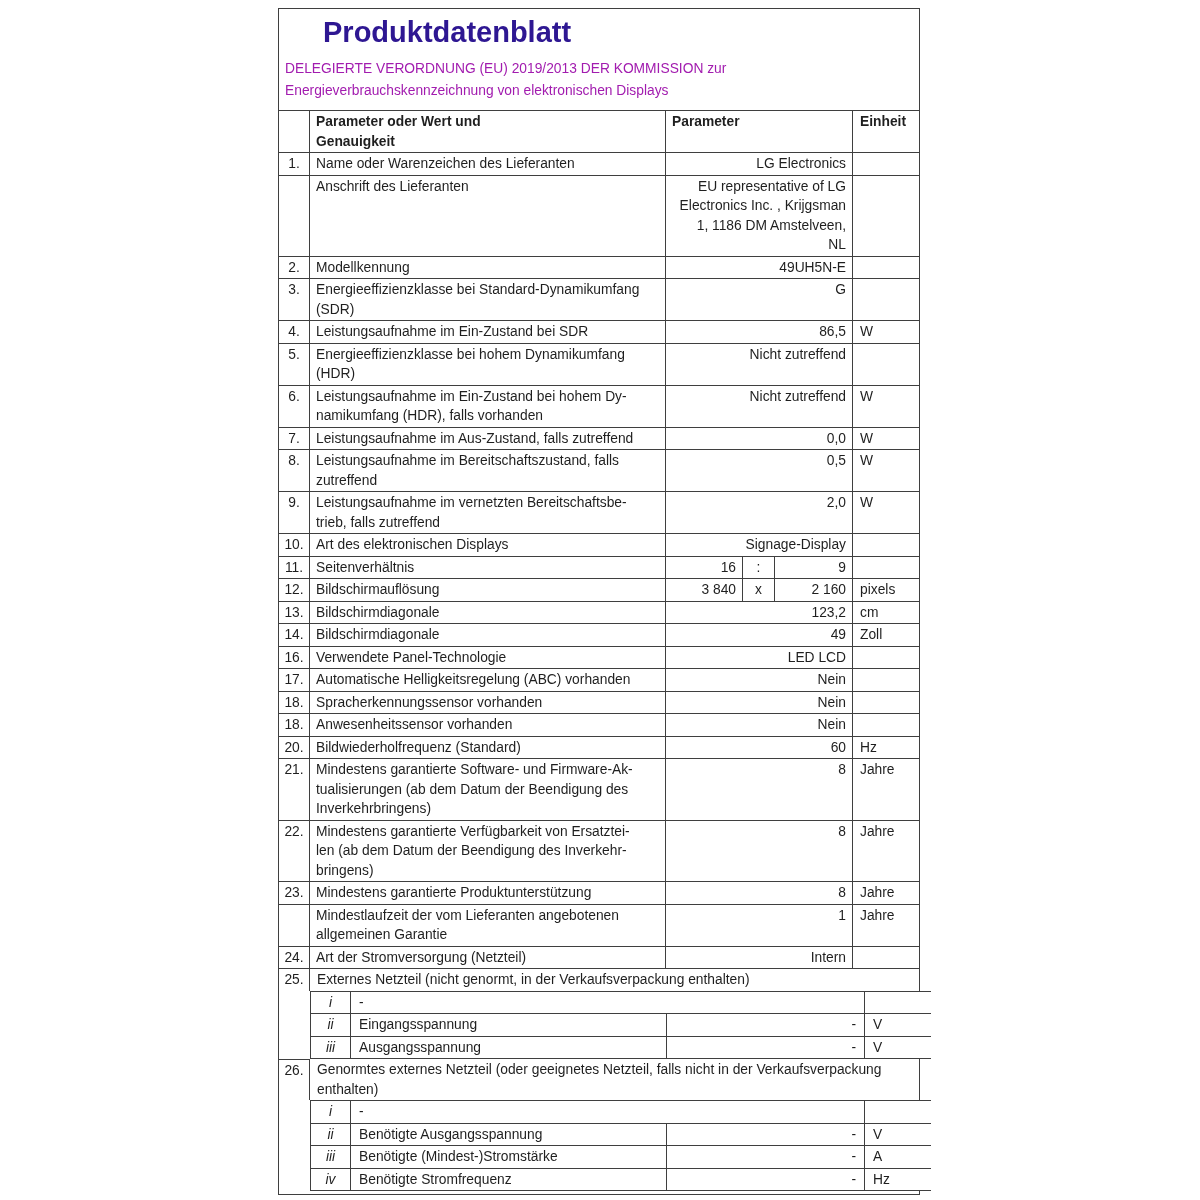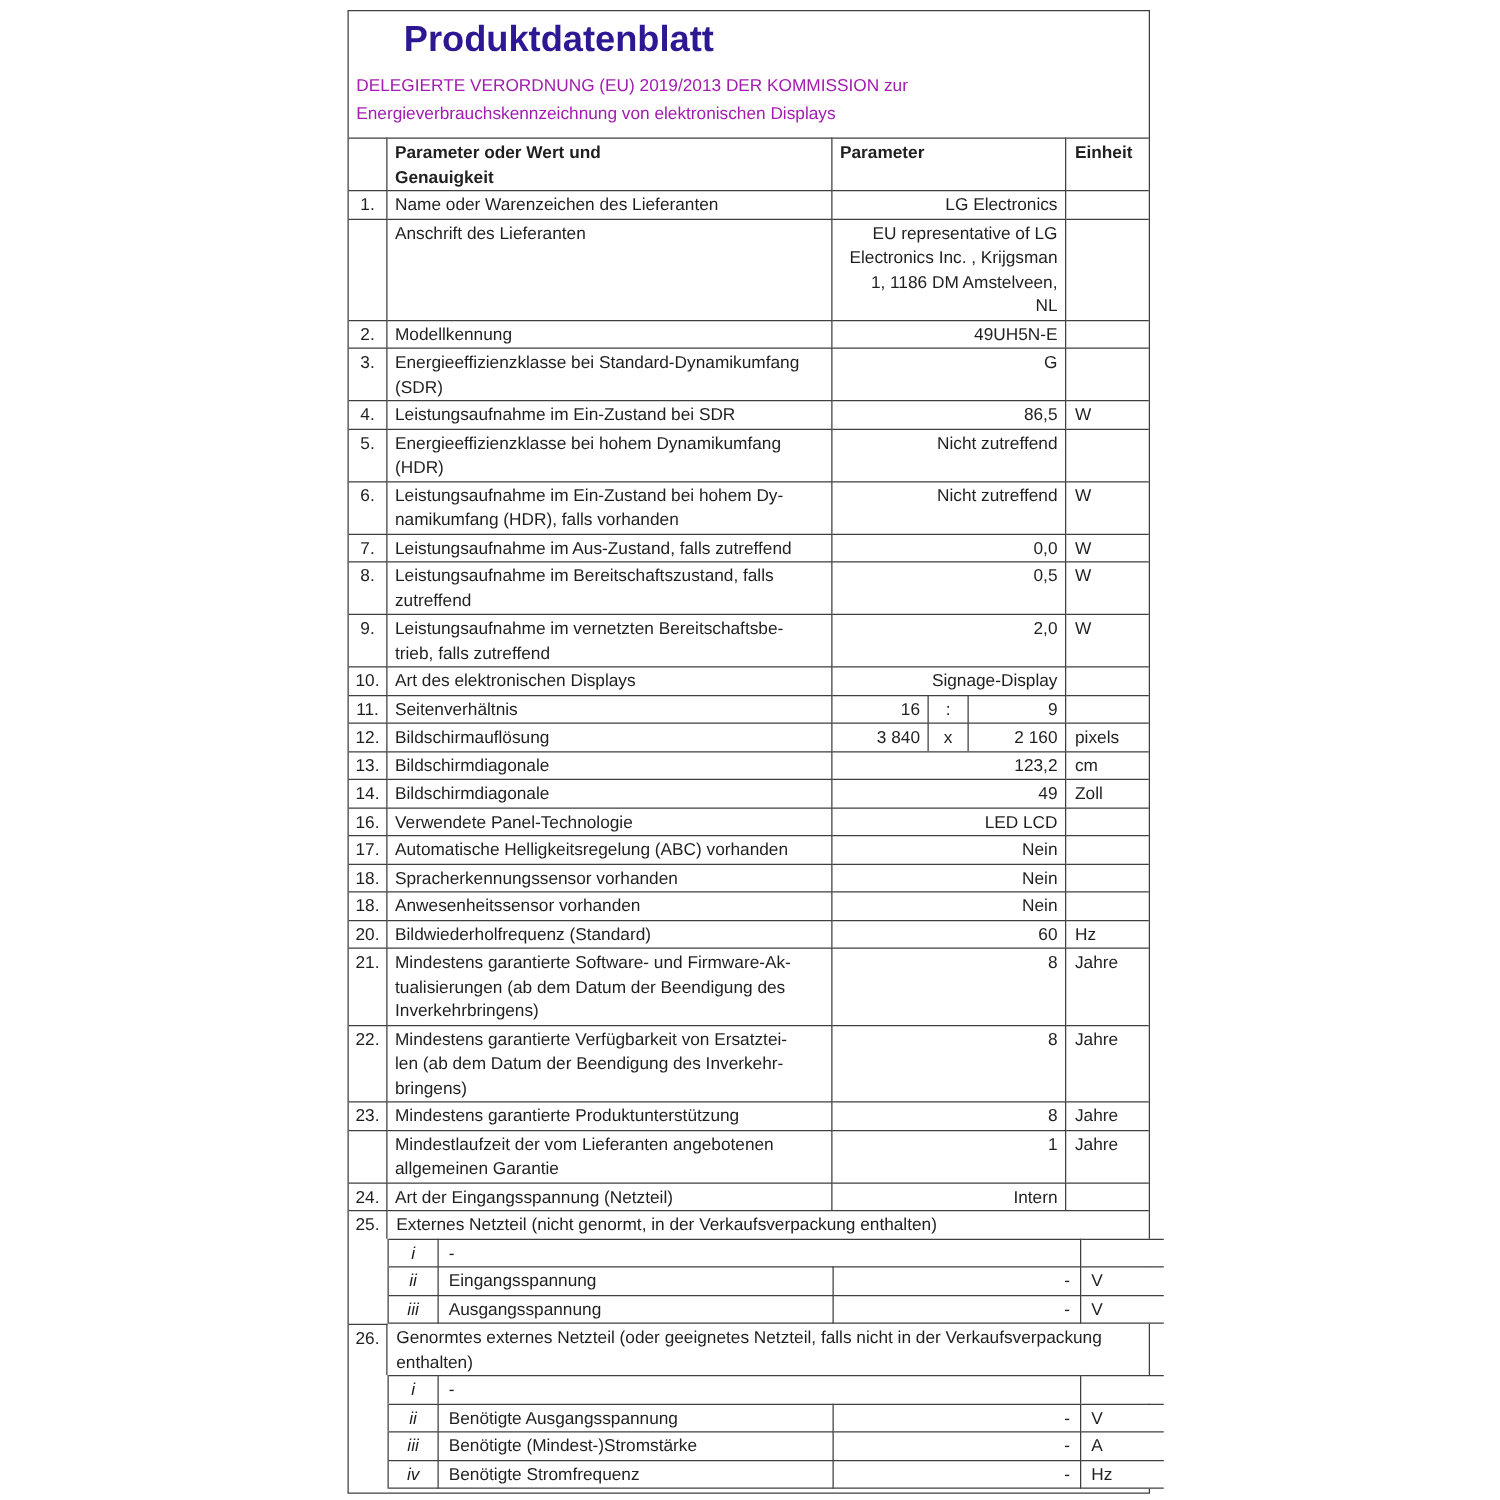--- a/index.html
+++ b/index.html
@@ -235,21 +235,21 @@
       </div>
       <div class="row">
         <div class="c num"></div>
         <div class="c param">Mindestlaufzeit der vom Lieferanten angebotenen
 allgemeinen Garantie</div>
         <div class="c value right">1</div>
         <div class="c unit">Jahre</div>
       </div>
       <div class="row">
         <div class="c num">24.</div>
-        <div class="c param">Art der Eingangsspannung (Netzteil)</div>
+        <div class="c param">Art der Stromversorgung (Netzteil)</div>
         <div class="c value left">Intern</div>
         <div class="c unit"></div>
       </div>
       <div class="row sec">
         <div class="c num">25.</div>
         <div class="c seclabel">Externes Netzteil (nicht genormt, in der Verkaufsverpackung enthalten)</div>
       </div>
       <div class="subrow span">
         <div class="c roman">i</div>
         <div class="c sublabel">-</div>

